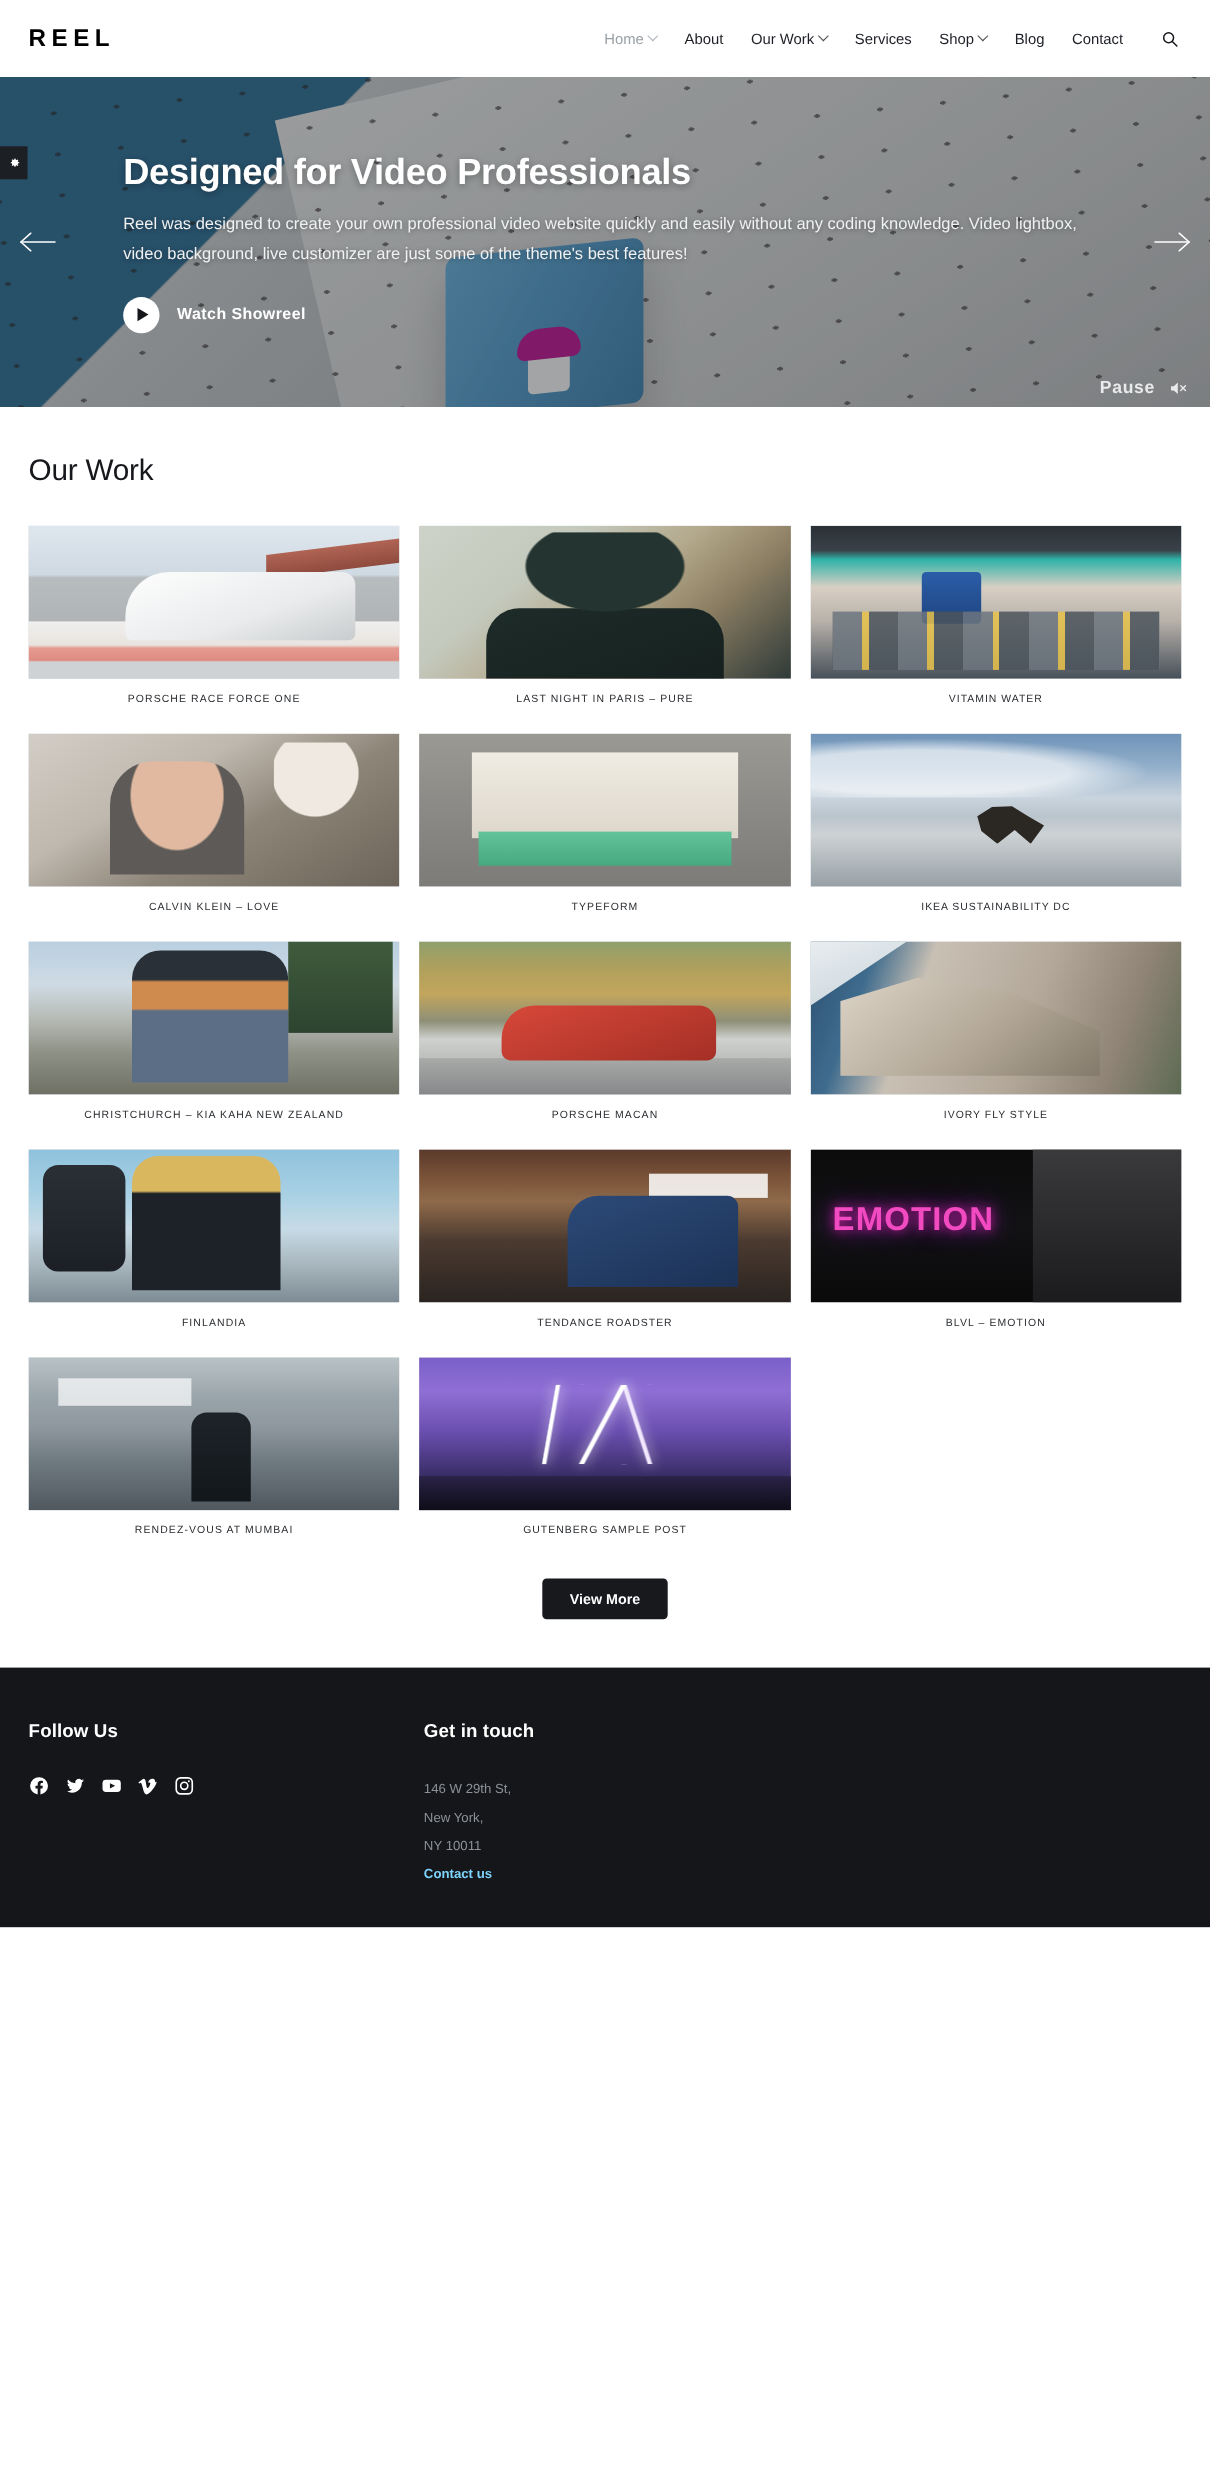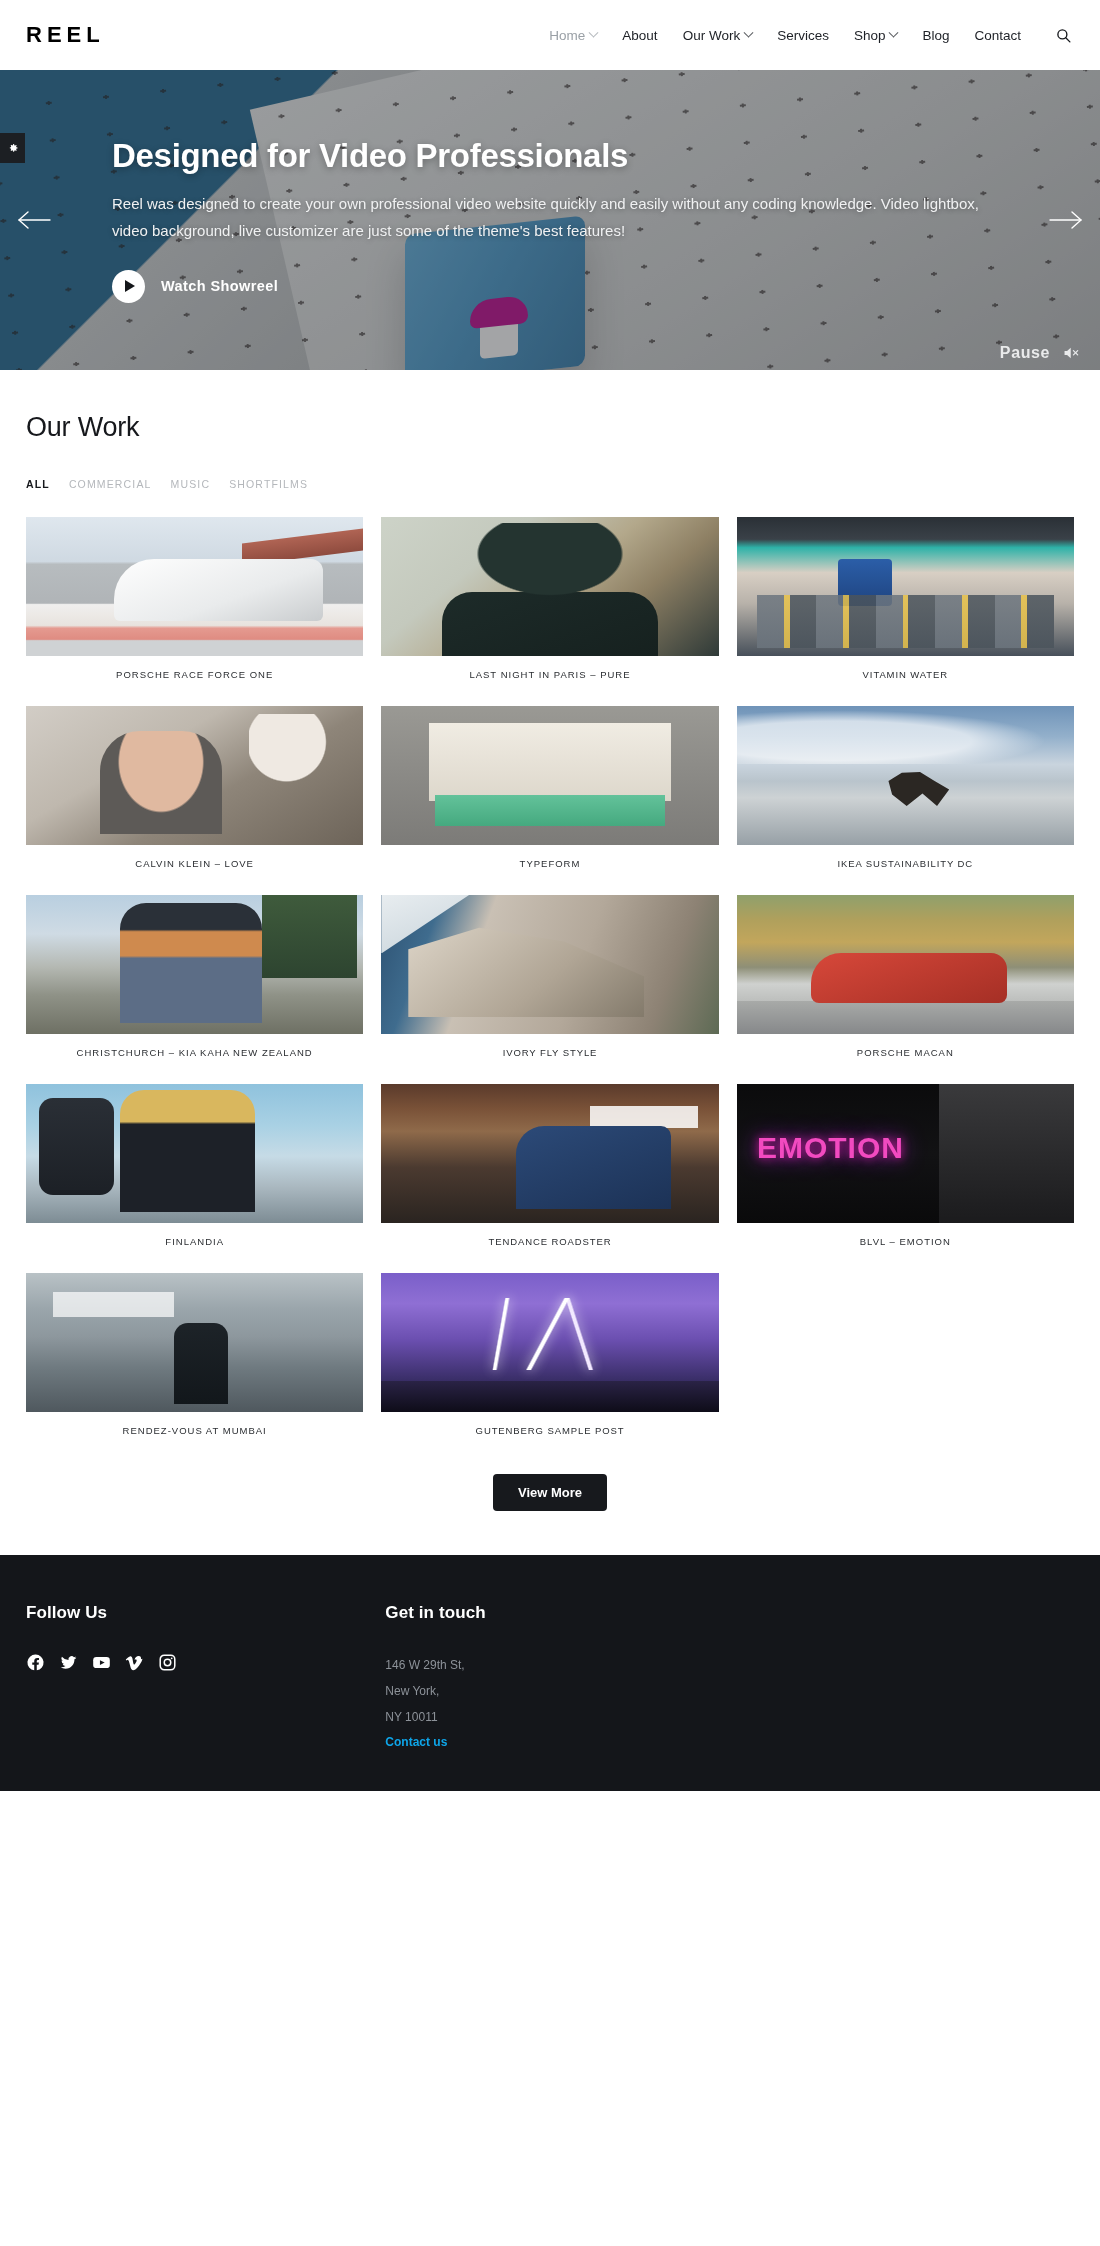--- a/index.html
+++ b/index.html
@@ -287,21 +287,21 @@
     background: #14161a; color: #fff;
     padding: 48px 26px 0 26px;
     height: 236px;
   }
   .footer-cols { display: grid; grid-template-columns: 1fr 1fr 1fr; gap: 30px; }
   .f-title { font-size: 17px; font-weight: 700; margin-bottom: 30px; color: #ffffff; letter-spacing: .1px; }
   .f-text { font-size: 12px; line-height: 2.15; color: #8d9299; max-width: 320px; }
   .social-row { display: flex; gap: 14px; align-items: center; }
   .social-icon { width: 19px; height: 19px; color: #ffffff; cursor: pointer; display: block; }
   .addr { font-size: 12px; line-height: 2.15; color: #8d9299; }
-  .contact-link { font-size: 12px; font-weight: 700; color: #0ea5e9; cursor: pointer; display: inline-block; }
+  .contact-link { font-size: 12px; font-weight: 700; color: #7dd3fc; cursor: pointer; display: inline-block; }
 </style>
 </head>
 <body>
 
 <header class="site-header">
   <div class="brand">REEL</div>
   <nav class="main-nav" id="main-nav">
     <div class="nav-item muted">
         <span>Home</span>
         <span class="caret"></span>
@@ -384,26 +384,20 @@
         <path d="M2 6.5h3.3L10 2.3v13.4L5.3 11.5H2z" fill="#e9eaeb"></path>
         <line x1="13.5" y1="6" x2="19" y2="11.5" stroke="#e9eaeb" stroke-width="1.6" stroke-linecap="round"></line>
         <line x1="19" y1="6" x2="13.5" y2="11.5" stroke="#e9eaeb" stroke-width="1.6" stroke-linecap="round"></line>
       </svg>
     </span>
   </div>
 </section>
 
 <section class="work-section">
   <h2 class="section-title">Our Work</h2>
-  <div class="filters" id="filters">
-      <div class="filter active">ALL</div>
-      <div class="filter">COMMERCIAL</div>
-      <div class="filter">MUSIC</div>
-      <div class="filter">SHORTFILMS</div>
-    </div>
   <div class="grid" id="grid">
       <div class="card c0">
         <div class="thumb">
           <div class="ph ph-porsche-race"></div>
         </div>
         <div class="caption">PORSCHE RACE FORCE ONE</div>
       </div>
       <div class="card c1">
         <div class="thumb">
           <div class="ph ph-paris"></div>
@@ -433,31 +427,31 @@
           <div class="ph ph-ikea"></div>
         </div>
         <div class="caption">IKEA SUSTAINABILITY DC</div>
       </div>
       <div class="card c7">
         <div class="thumb">
           <div class="ph ph-christchurch"></div>
         </div>
         <div class="caption">CHRISTCHURCH – KIA KAHA NEW ZEALAND</div>
       </div>
+      <div class="card c9">
+        <div class="thumb">
+          <div class="ph ph-macan"></div>
+        </div>
+        <div class="caption">PORSCHE MACAN</div>
+      </div>
       <div class="card c8">
         <div class="thumb">
           <div class="ph ph-ivory"></div>
         </div>
         <div class="caption">IVORY FLY STYLE</div>
-      </div>
-      <div class="card c9">
-        <div class="thumb">
-          <div class="ph ph-macan"></div>
-        </div>
-        <div class="caption">PORSCHE MACAN</div>
       </div>
       <div class="card c10">
         <div class="thumb">
           <div class="ph ph-finlandia"></div>
         </div>
         <div class="caption">FINLANDIA</div>
       </div>
       <div class="card c11">
         <div class="thumb">
           <div class="ph ph-tendance"></div>

